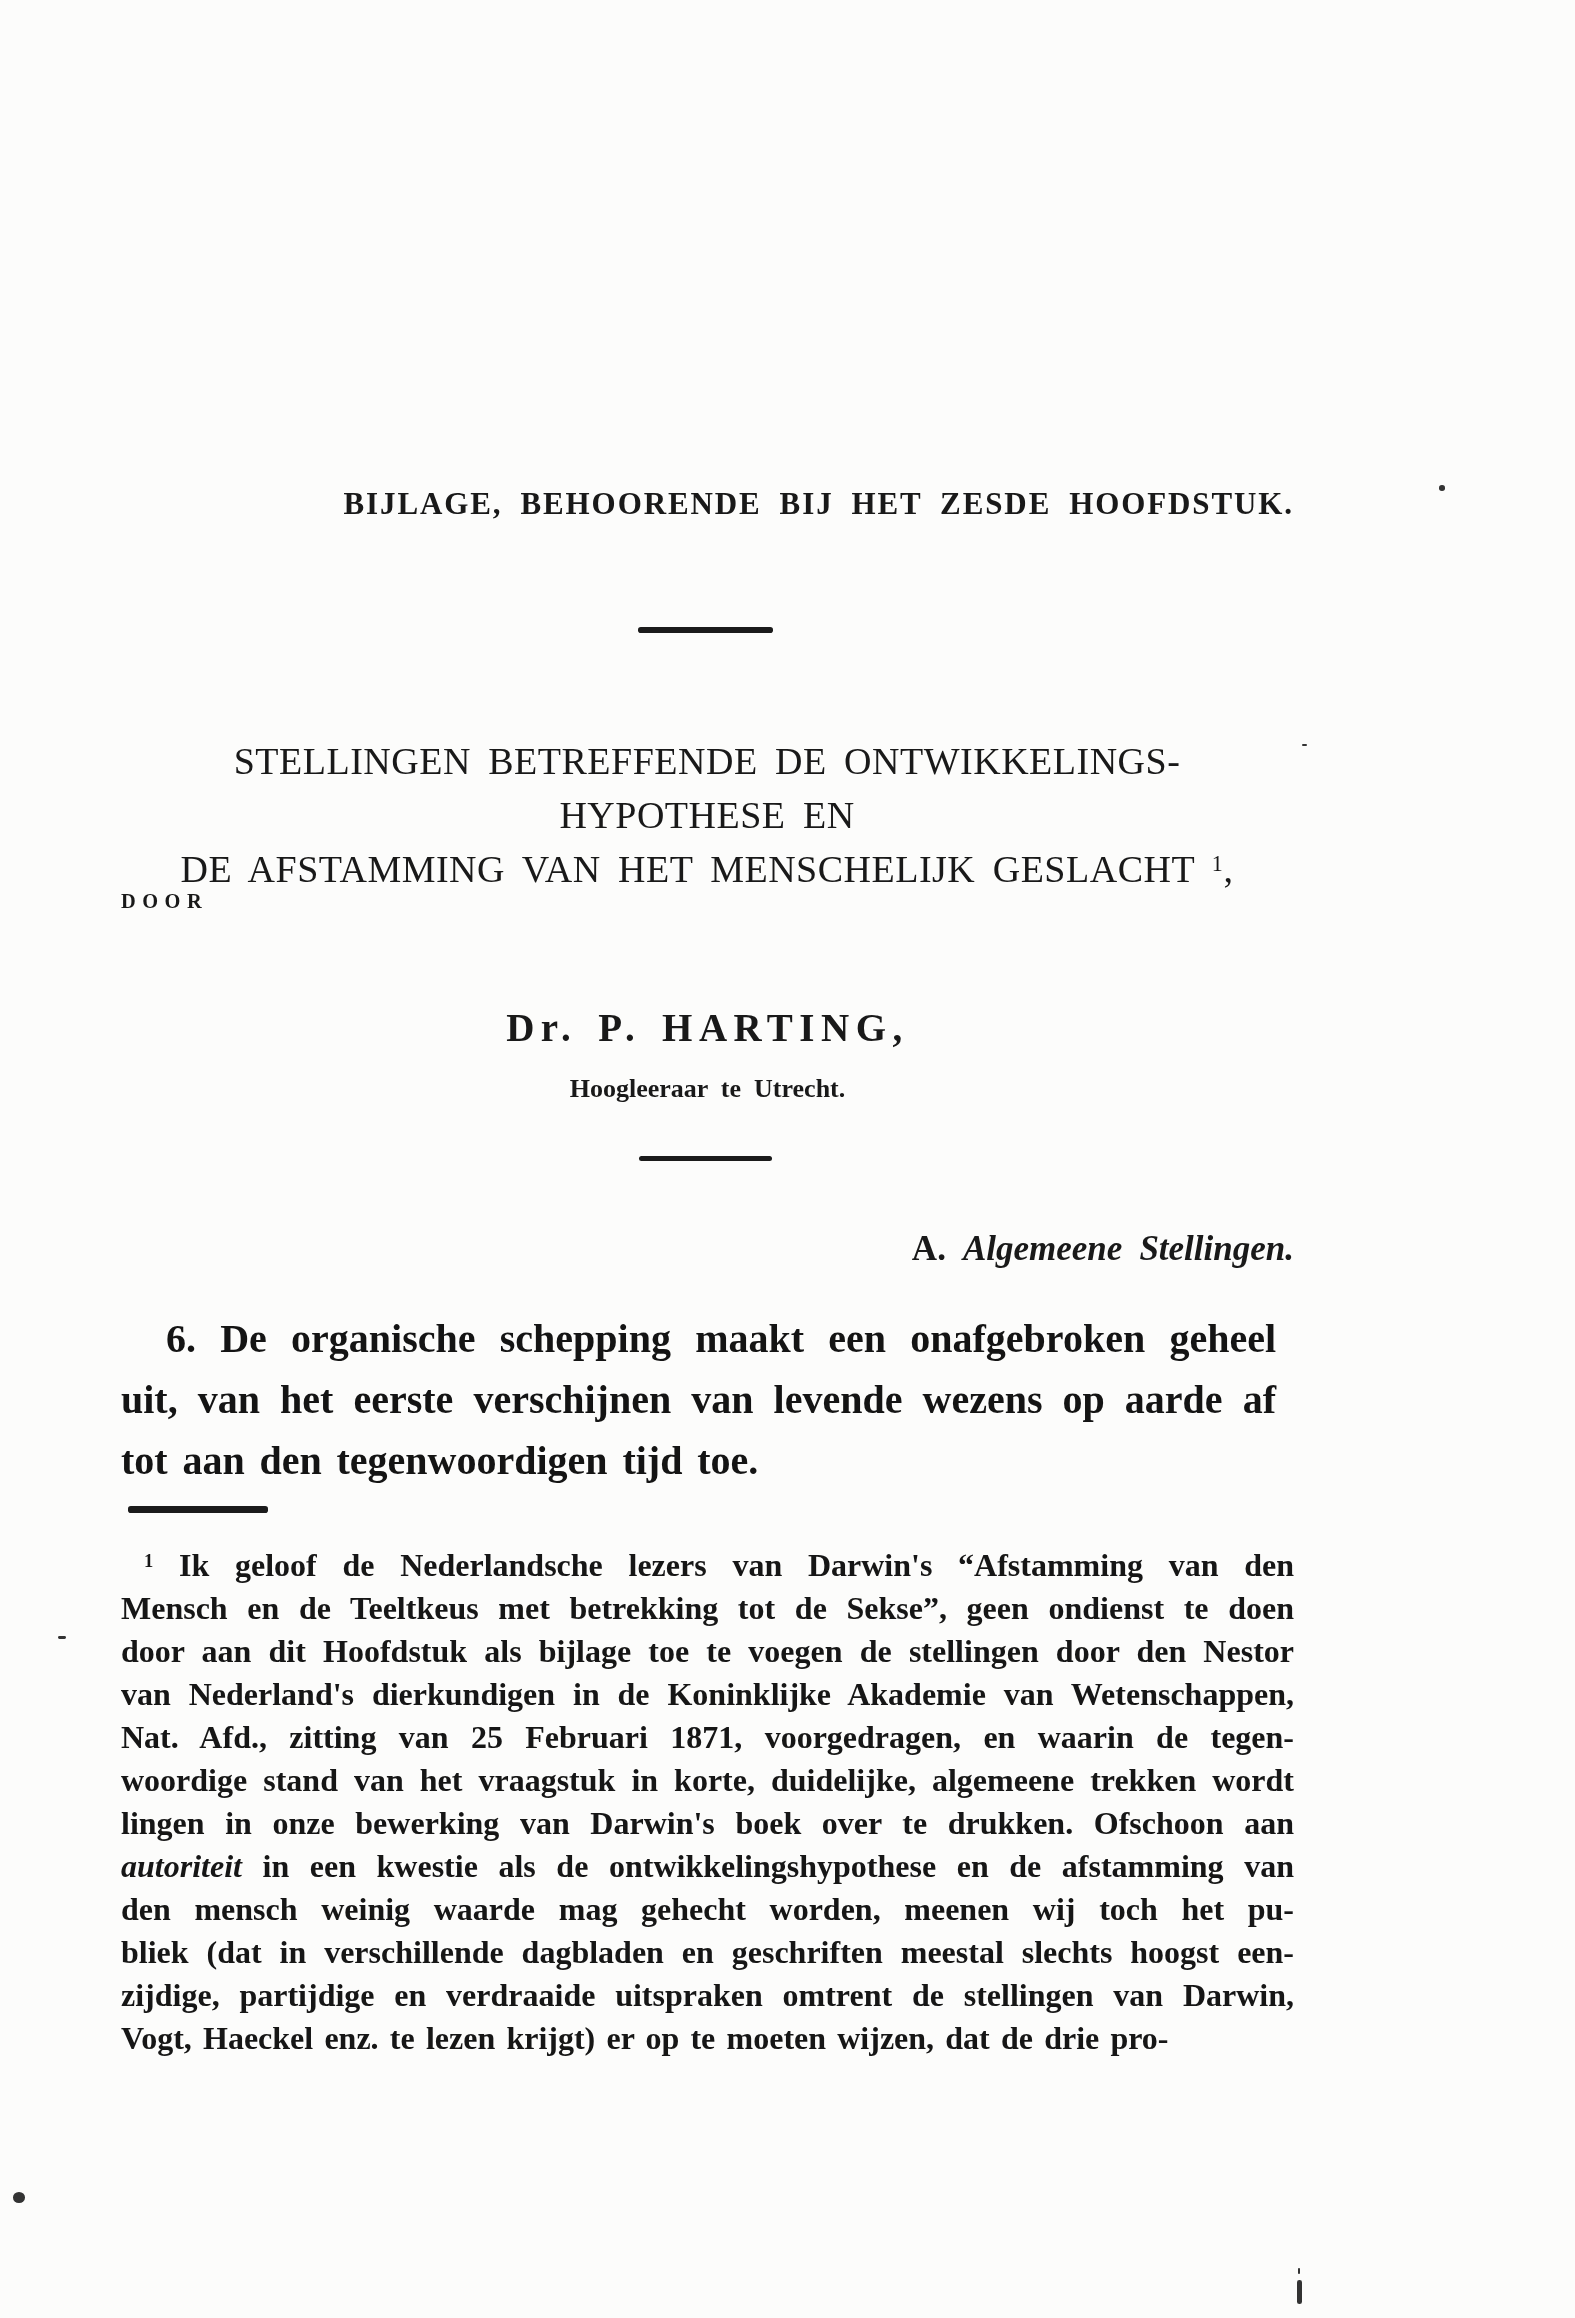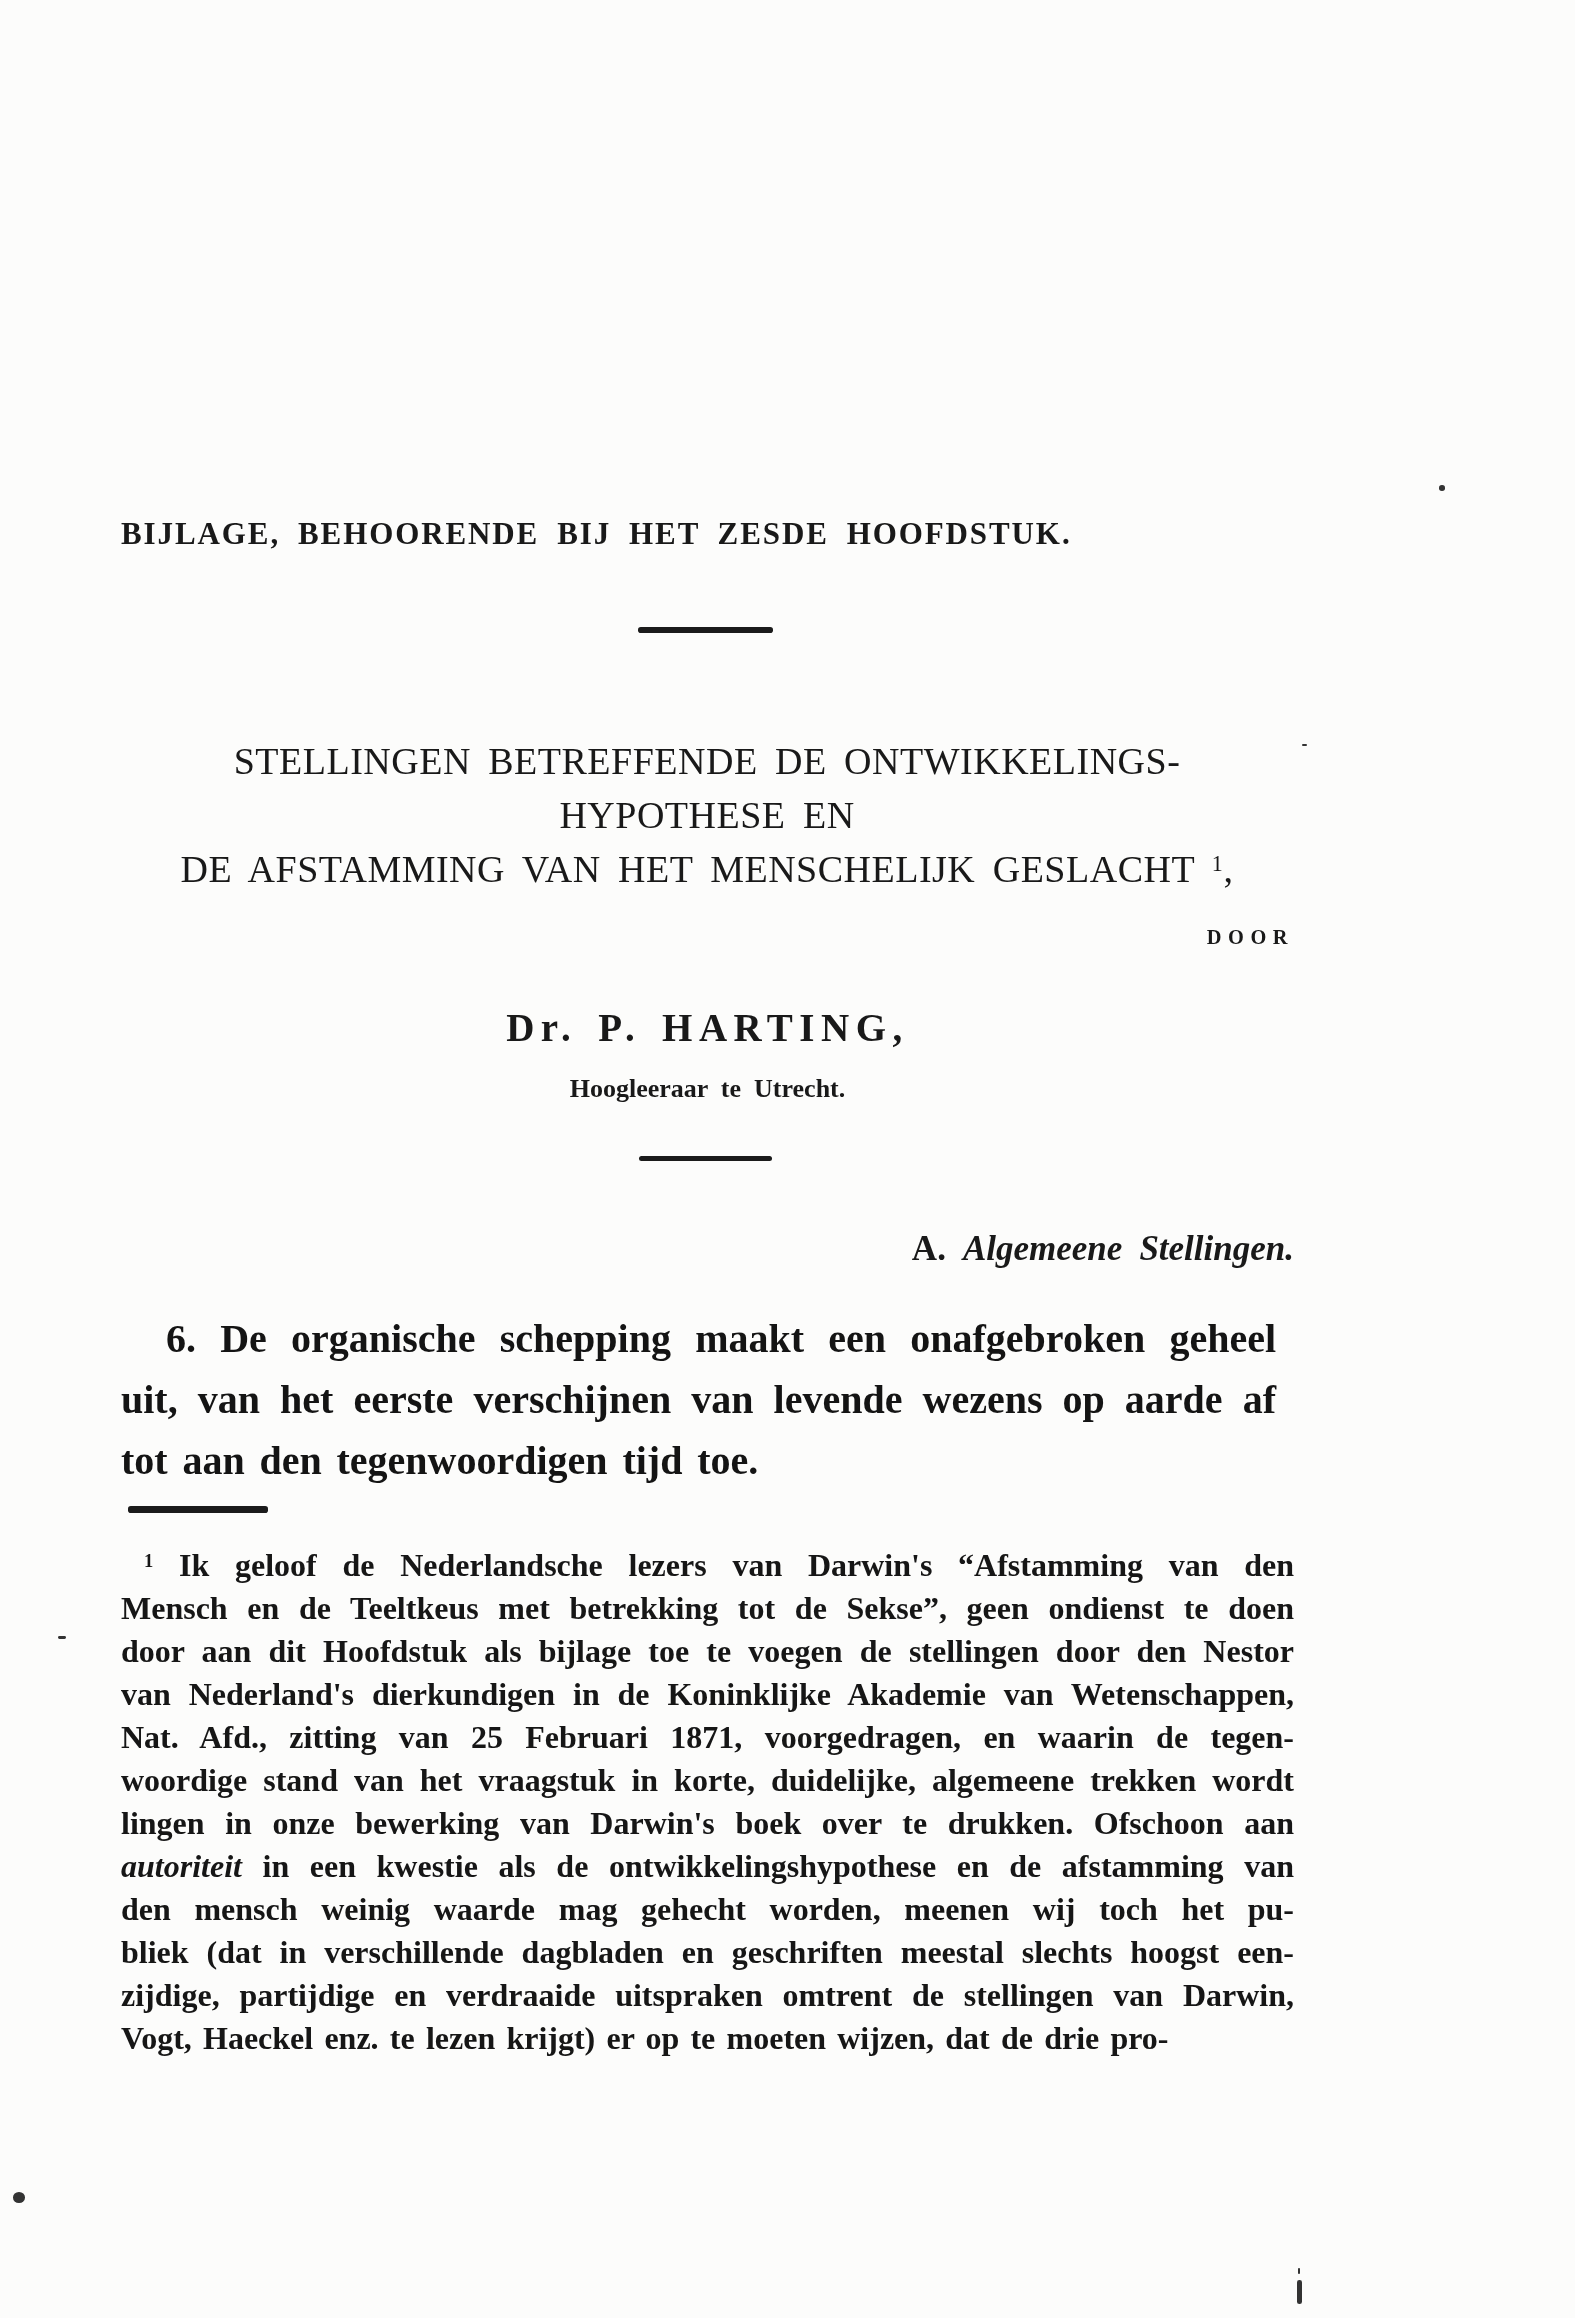--- a/index.html
+++ b/index.html
@@ -14,39 +14,38 @@
     background: #fcfcfb;
     color: #191919;
     overflow: hidden;
   }
 
   
   .block { position: absolute; }
 
   .header-line {
     left: 121px; top: 486px; width: 1173px;
-    text-align: left;
+    text-align: right;
     font-size: 31px; font-weight: 700;
     letter-spacing: 1.9px; word-spacing: 8.3px;
     white-space: nowrap;
-    margin-top: 30px;
   }
 
   .title-block {
     left: 74px; top: 734px; width: 1266px;
     text-align: center;
     font-size: 38px; font-weight: 400;
     line-height: 54px;
     letter-spacing: 0.5px; word-spacing: 7.4px;
   }
   .title-block .tline { text-align: center; white-space: nowrap; }
 
   .byline-door {
-    left: 121px; top: 926px; width: 1173px;
-    text-align: right;
+    left: 121px; top: 890px; width: 1173px;
+    text-align: left;
     font-size: 20.4px; font-weight: 700;
     letter-spacing: 6.5px;
   }
   .byline-author {
     left: 121px; top: 995px; width: 1173px;
     text-align: center;
     font-size: 39px; font-weight: 700;
     letter-spacing: 6.5px; word-spacing: 4.6px;
     white-space: nowrap;
     margin-top: 10px;

